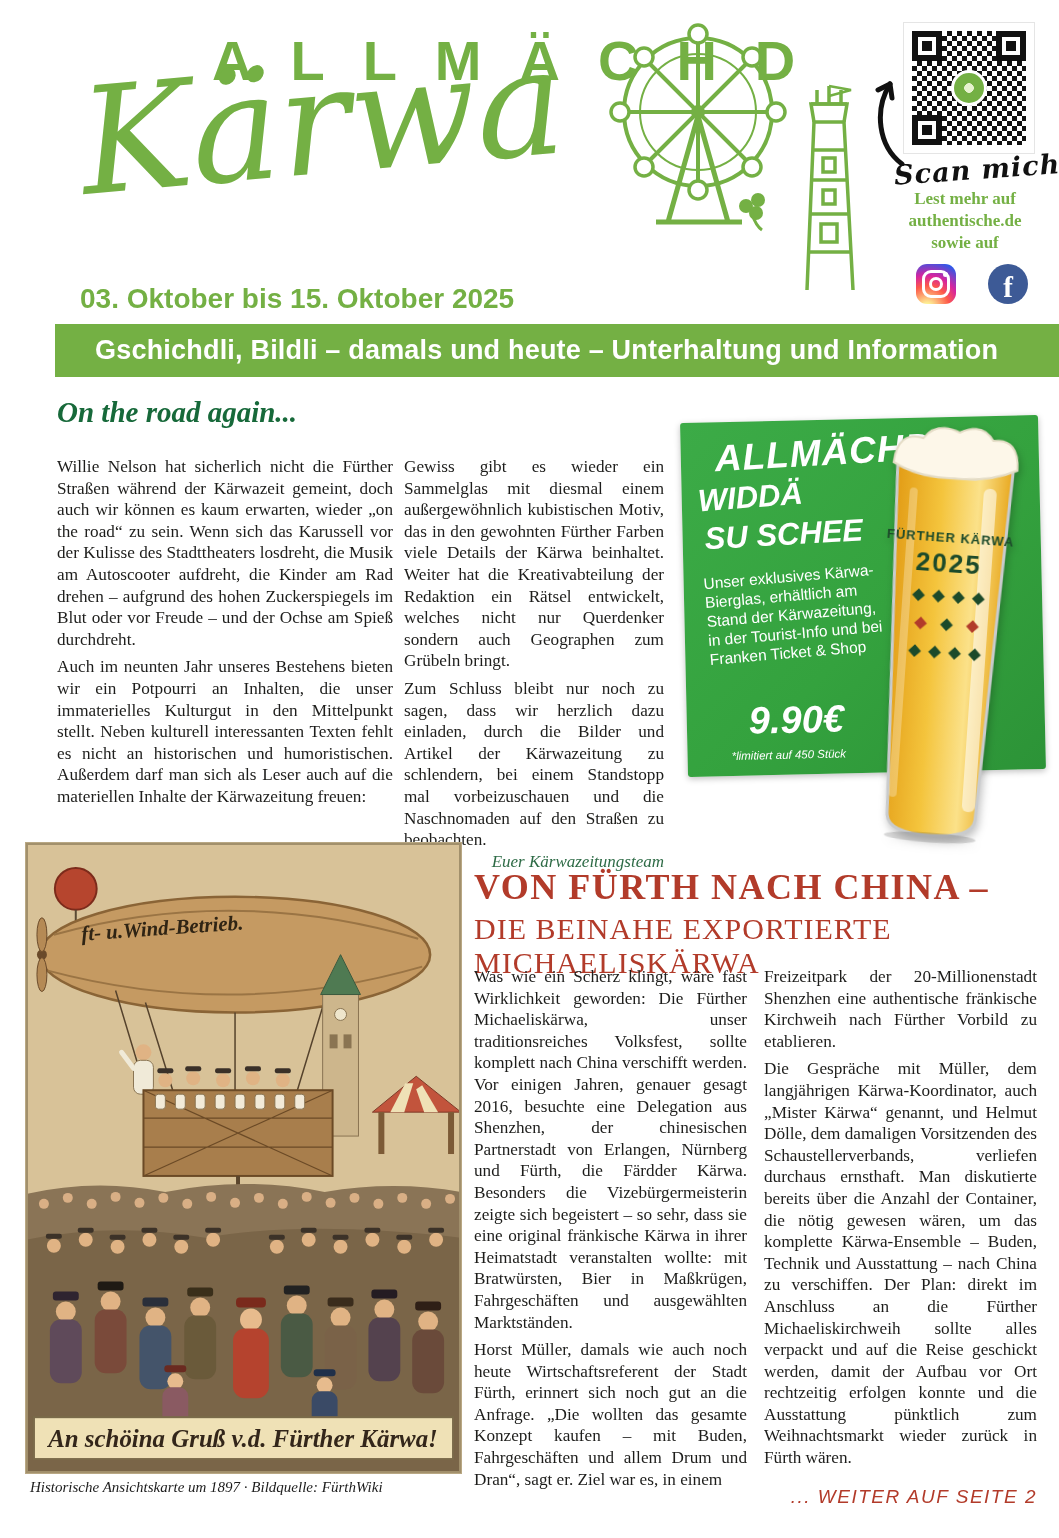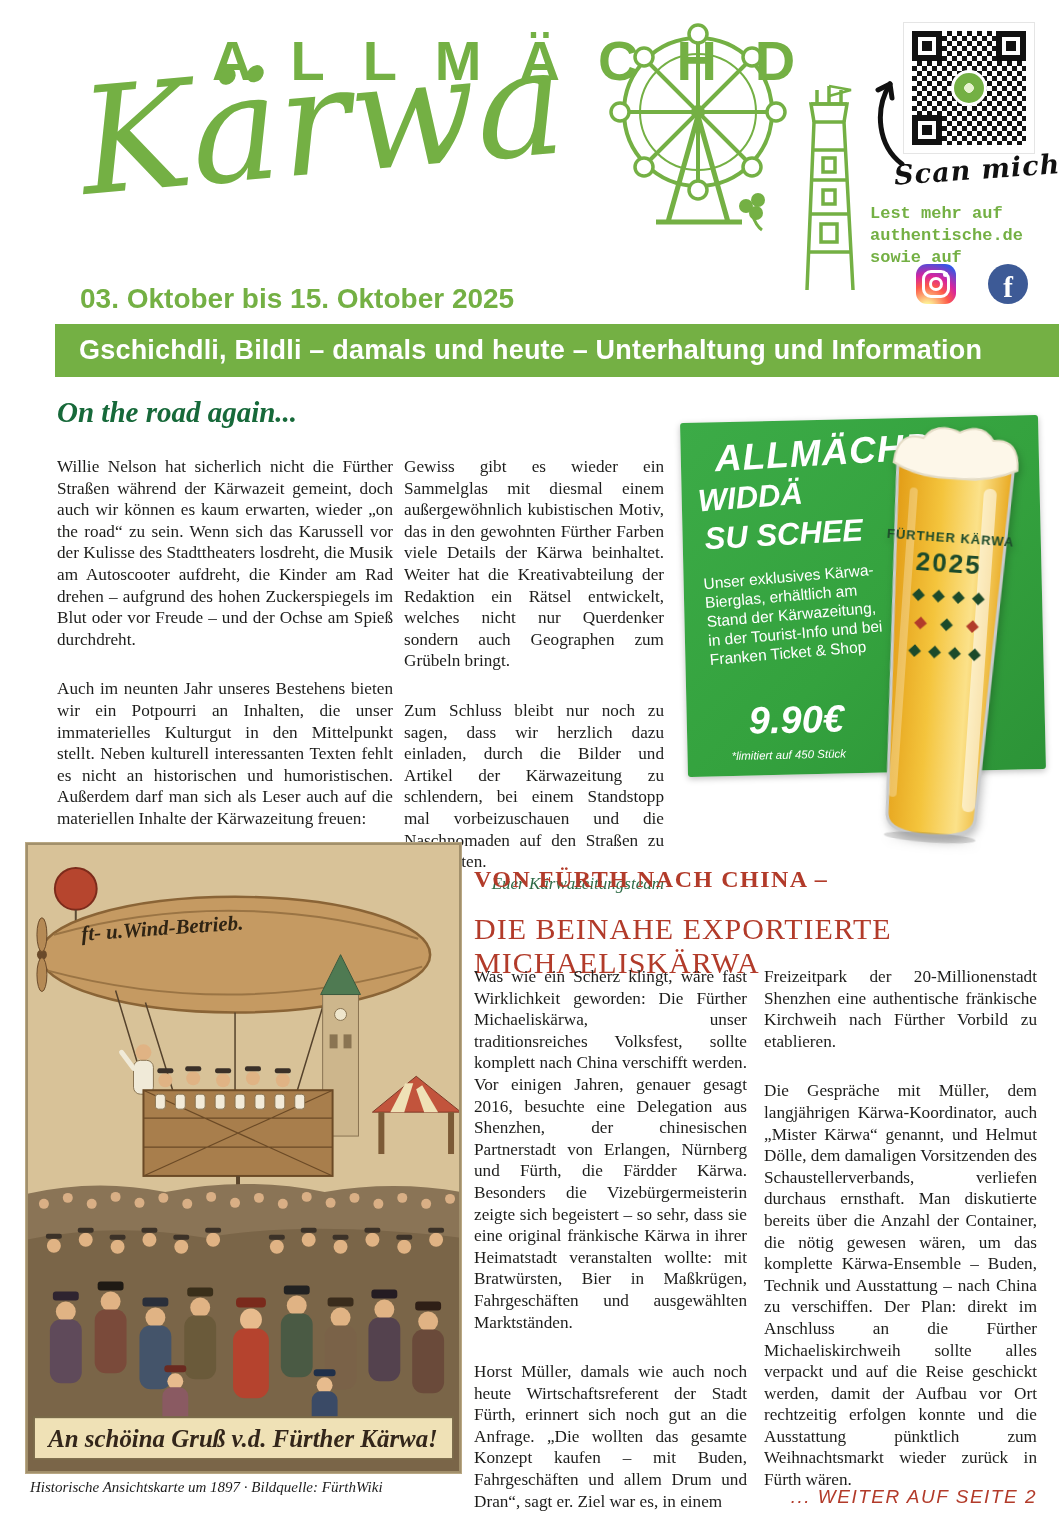--- a/index.html
+++ b/index.html
@@ -28,42 +28,42 @@
       background:conic-gradient(#111 25%,#fff 0 50%,#111 0 75%,#fff 0) 0 0/10px 10px}
   .qr .finder{position:absolute;width:30px;height:30px;border:6px solid #111;background:#fff}
   .qr .finder::after{content:"";position:absolute;inset:4px;background:#111}
   .qr .f-tl{left:8px;top:8px}.qr .f-tr{right:8px;top:8px}.qr .f-bl{left:8px;bottom:8px}
   .qr-center{position:absolute;left:50%;top:50%;width:36px;height:36px;transform:translate(-50%,-50%);
       border-radius:50%;border:3px solid #fff;
       background:radial-gradient(circle,#e7f2cf 0 22%,var(--green) 23%)}
   .arrow{left:870px;top:74px;width:38px;height:92px}
   .scan{left:894px;top:154px;font-family:"DejaVu Serif",serif;font-style:italic;font-weight:bold;
         font-size:27px;color:#111;transform:rotate(-4deg);letter-spacing:1px;white-space:nowrap}
-  .weblines{left:870px;top:203px;width:190px;font-family:Liberation Mono, monospace;
+  .weblines{left:870px;top:188px;width:190px;text-align:center;font-family:Liberation Serif, serif;
         font-weight:bold;font-size:17px;line-height:22px;color:var(--green)}
   .social{left:916px;top:264px;display:flex;gap:32px}
   .ig{position:relative;width:40px;height:40px;border-radius:11px;
       background:radial-gradient(circle at 28% 110%,#fdf497 0 8%,#fd5949 42%,#d6249f 62%,#285aeb 92%)}
   .ig::before{content:"";position:absolute;inset:6px;border:3px solid #fff;border-radius:9px}
   .ig::after{content:"";position:absolute;right:8px;top:8px;width:5px;height:5px;border-radius:50%;background:#fff}
   .ig-lens{position:absolute;left:50%;top:50%;width:14px;height:14px;transform:translate(-50%,-50%);
       border:3px solid #fff;border-radius:50%}
   .fb{width:40px;height:40px;border-radius:50%;background:#3d5a96;color:#fff;display:flex;
       align-items:center;justify-content:center;font-family:"Liberation Serif",serif;
       font-weight:bold;font-size:29px;padding-top:6px}
 
   
   .banner{left:55px;top:324px;width:1004px;height:53px;background:var(--green);color:#fff;
-      display:flex;align-items:center;padding-left:24px;font-family:"Liberation Sans",sans-serif;
+      display:flex;align-items:center;padding-left:40px;font-family:"Liberation Sans",sans-serif;
       font-weight:bold;font-size:27px;letter-spacing:.2px}
 
   
   .a1-title{left:57px;top:396px;font-style:italic;font-weight:bold;font-size:29px;color:var(--dark_green)}
   .bodycol{font-size:17.2px;line-height:21.6px;text-align:justify}
-  .bodycol p + p{margin-top:28px}
+  .bodycol p + p{margin-top:6px}
   .a1-c1{left:57px;top:456px;width:336px}
   .a1-c2{left:404px;top:456px;width:260px}
   .signature{text-align:right;font-style:italic;color:#2e6b46;font-size:17px}
 
   
   .ad{left:684px;top:419px;width:358px;height:354px;transform:rotate(-1.3deg);
       background:linear-gradient(135deg,#3cab47,var(--ad_green) 55%,#2c9337);
       border-radius:3px;box-shadow:0 2px 6px rgba(0,0,0,.25);z-index:2;color:#fff;
       font-family:"Liberation Sans",sans-serif}
   .ad-h1{position:absolute;left:34px;top:12px;font-size:37px;font-weight:bold;font-style:italic;
@@ -75,21 +75,21 @@
   .ad-price{position:absolute;left:62px;top:278px;font-size:38px;font-weight:bold;font-style:italic}
   .ad-note{position:absolute;left:44px;top:328px;font-size:11.5px;font-style:italic}
   .glass{left:856px;top:420px;width:176px;height:424px;z-index:3;transform:rotate(4deg);
       filter:drop-shadow(2px 4px 4px rgba(0,0,0,.25))}
 
   
   .postcard{left:25px;top:842px;width:437px;height:632px;border:1px solid #b9a884;z-index:1}
   .caption{left:30px;top:1479px;font-size:15px;font-style:italic;color:#1b1b1b}
 
   
-  .a2-t1{left:474px;top:866px;font-weight:bold;font-size:24px;color:var(--red);letter-spacing:1.5px}
+  .a2-t1{left:474px;top:866px;font-weight:bold;font-size:36px;color:var(--red);letter-spacing:1.5px}
   .a2-t2{left:474px;top:912px;font-weight:normal;font-size:30px;color:var(--red);letter-spacing:1px}
   .a2-c1{left:474px;top:966px;width:273px}
   .a2-c2{left:764px;top:966px;width:273px}
 
   .footer-note{right:22px;top:1486px;color:var(--red);font-weight:normal;font-style:italic;
       font-family:"Liberation Sans",sans-serif;font-size:19px;letter-spacing:1.5px}
 </style>
 </head>
 <body>
 

